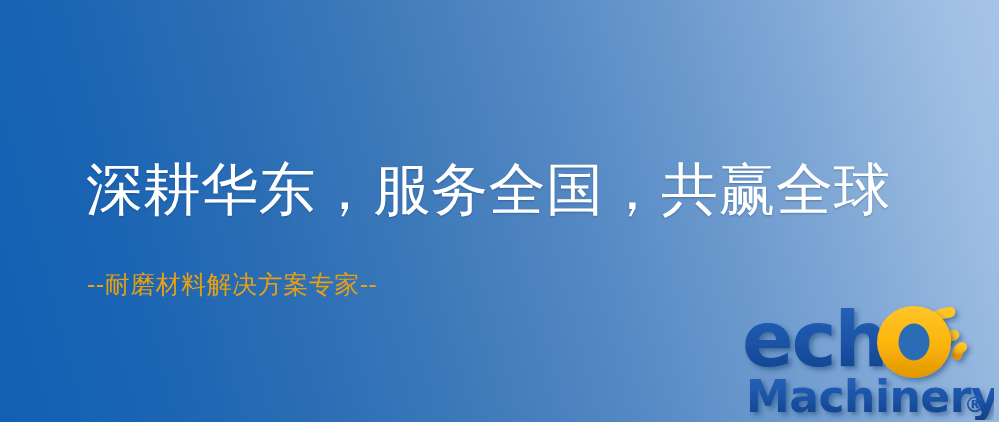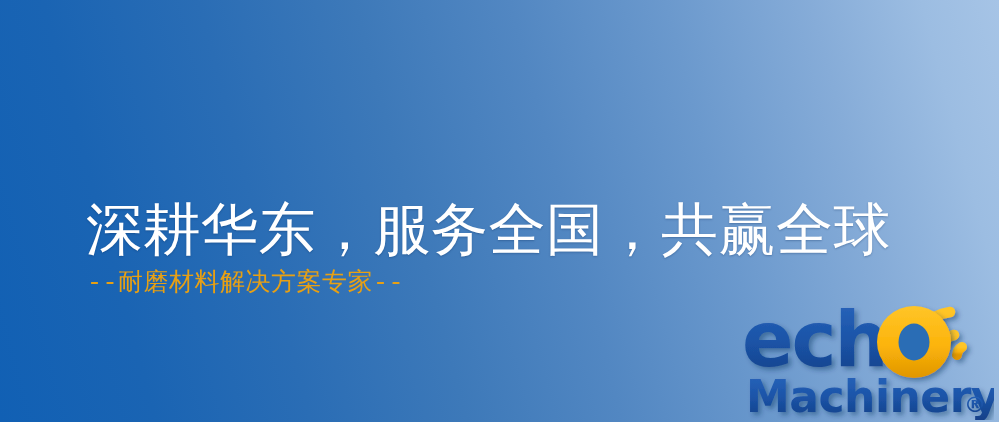--- a/index.html
+++ b/index.html
@@ -33,29 +33,28 @@
     position: absolute;
     left: 86px;
     top: 156px;
     font-family: "DejaVu Serif", "Liberation Serif", serif;
     font-size: 57px;
     line-height: 66px;
     letter-spacing: 0.5px;
     color: #ffffff;
     white-space: nowrap;
     text-shadow: 0 1px 2px rgba(8,40,85,0.30);
-    margin-top: 40px;
   }
 
   
   #subtitle {
     position: absolute;
     left: 87px;
     top: 269px;
-    font-family: Liberation Mono, monospace;
+    font-family: Liberation Sans, sans-serif;
     font-size: 25px;
     line-height: 30px;
     letter-spacing: 0.5px;
     color: #e8a013;
     white-space: nowrap;
   }
 
   
   #logo {
     position: absolute;

